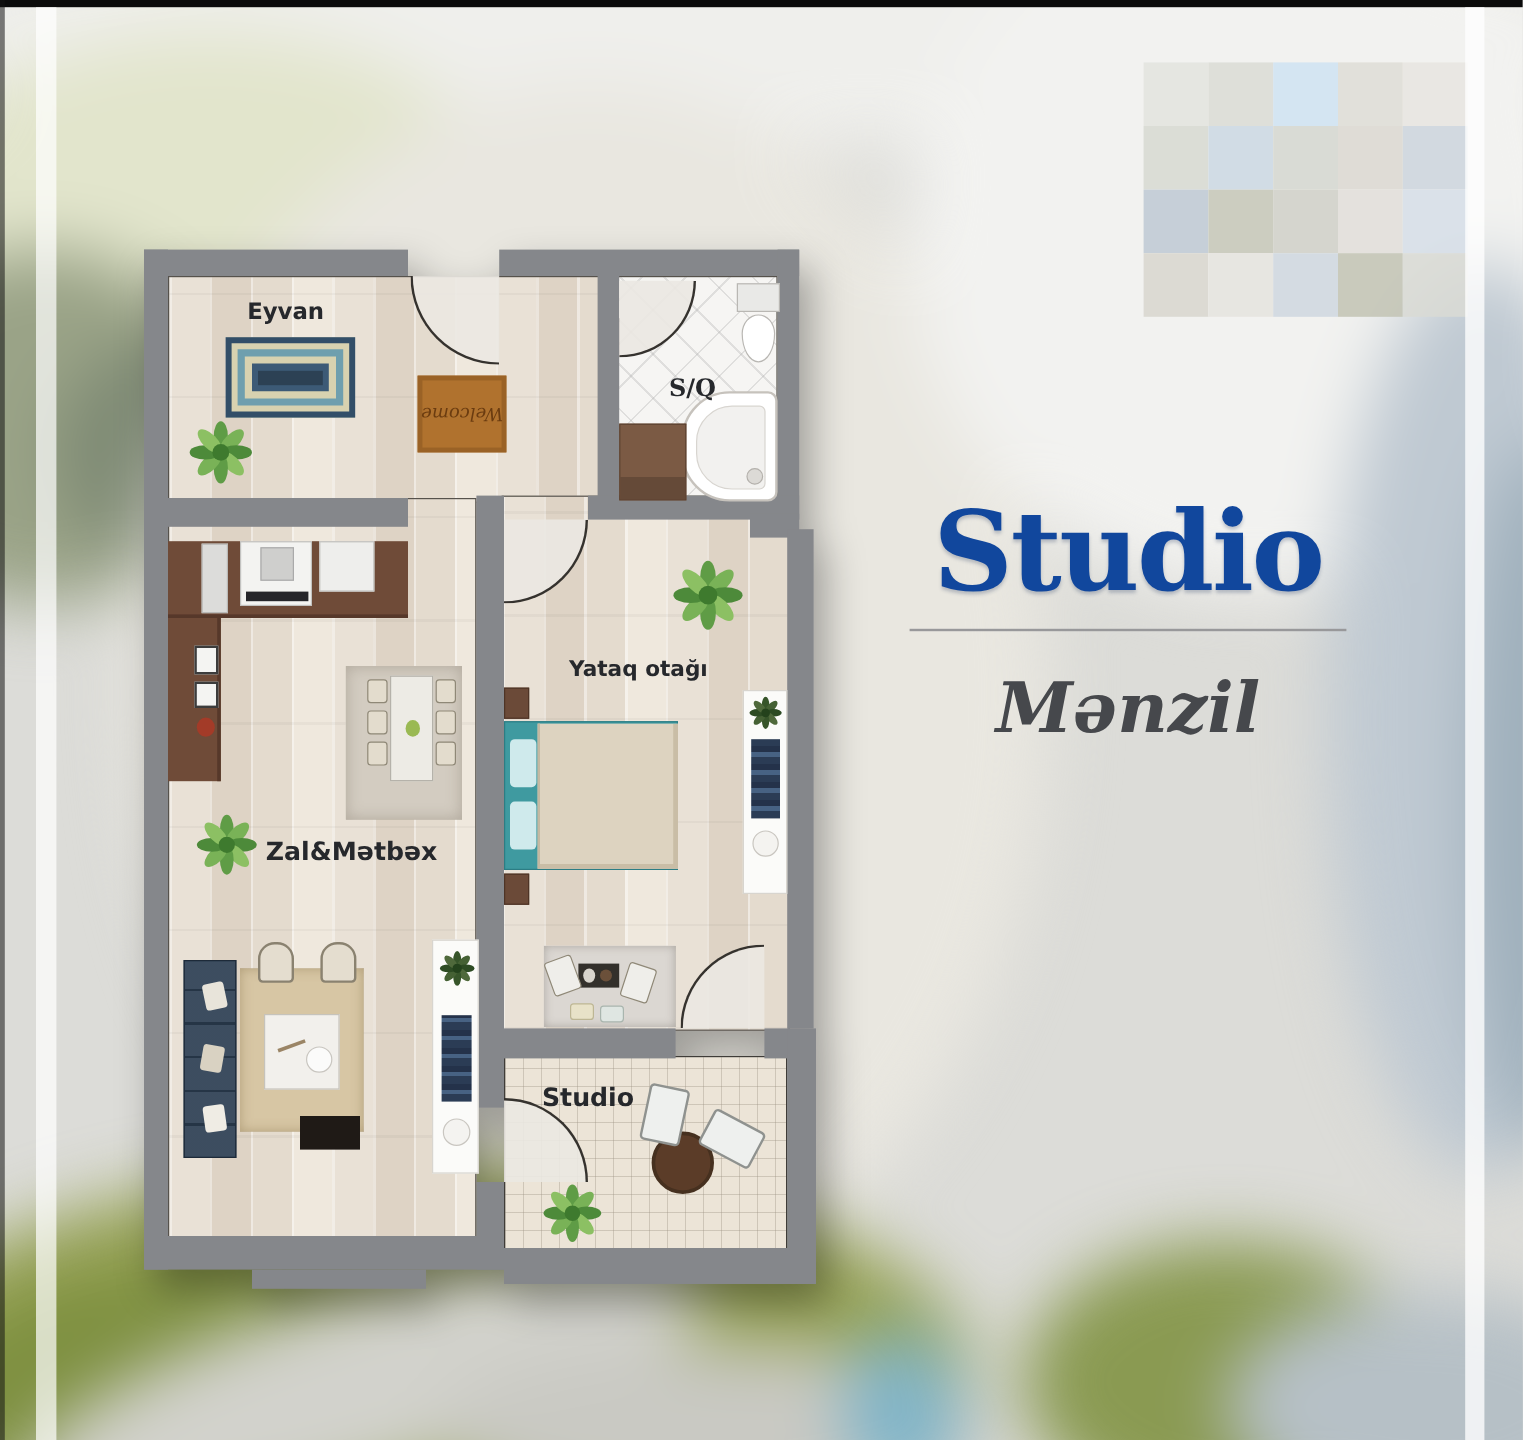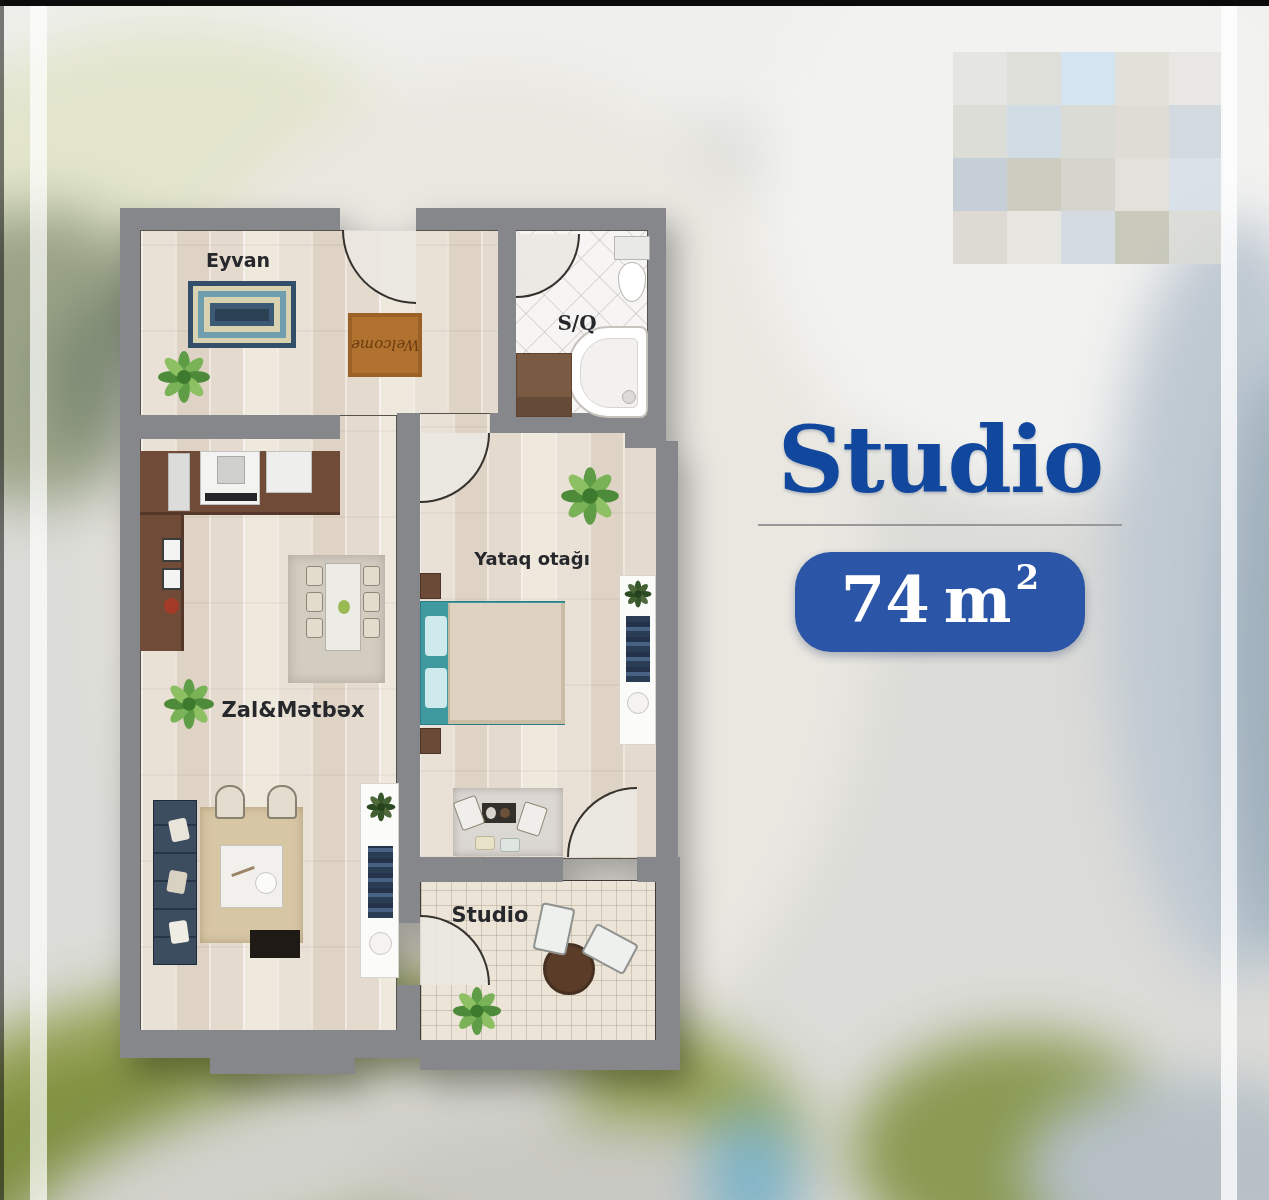--- a/index.html
+++ b/index.html
@@ -298,20 +298,14 @@
   <div style="left:417px;top:697px;width:34px;height:48px;background:#eef0ee;border:2px solid #8f928f;border-radius:4px;transform:rotate(12deg);"></div>
   <div style="left:473px;top:717px;width:34px;height:48px;background:#eef0ee;border:2px solid #8f928f;border-radius:4px;transform:rotate(-62deg);"></div>
   <svg class="plant-svg" viewBox="0 0 100 100" style="left:331px;top:778px;width:52px;height:50px;">
       <use href="#plantg"></use>
     </svg>
 </div>
 
 <div class="panel">
   <div class="panel-title">Studio</div>
   <div class="panel-divider"></div>
-  <div>
-    <div class="area-badge">
-      <span class="num">74</span>
-      <span class="unit">m</span>
-      <span class="sup">2</span>
-    </div>
-  </div>
+  <div class="panel-subtitle">Mənzil</div>
 </div>
 
 </body></html>

